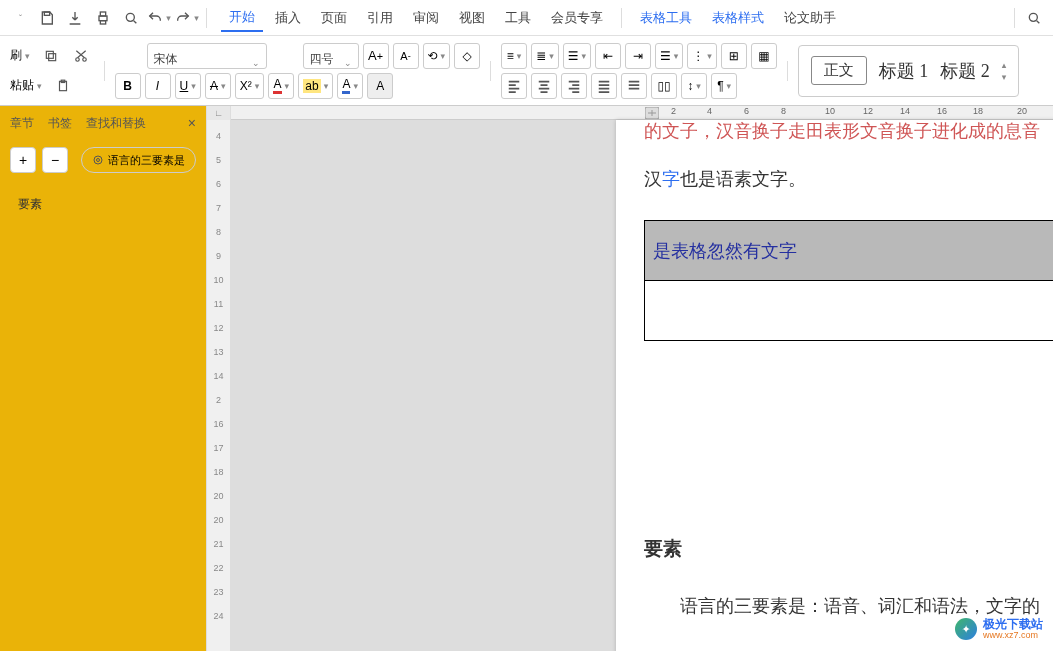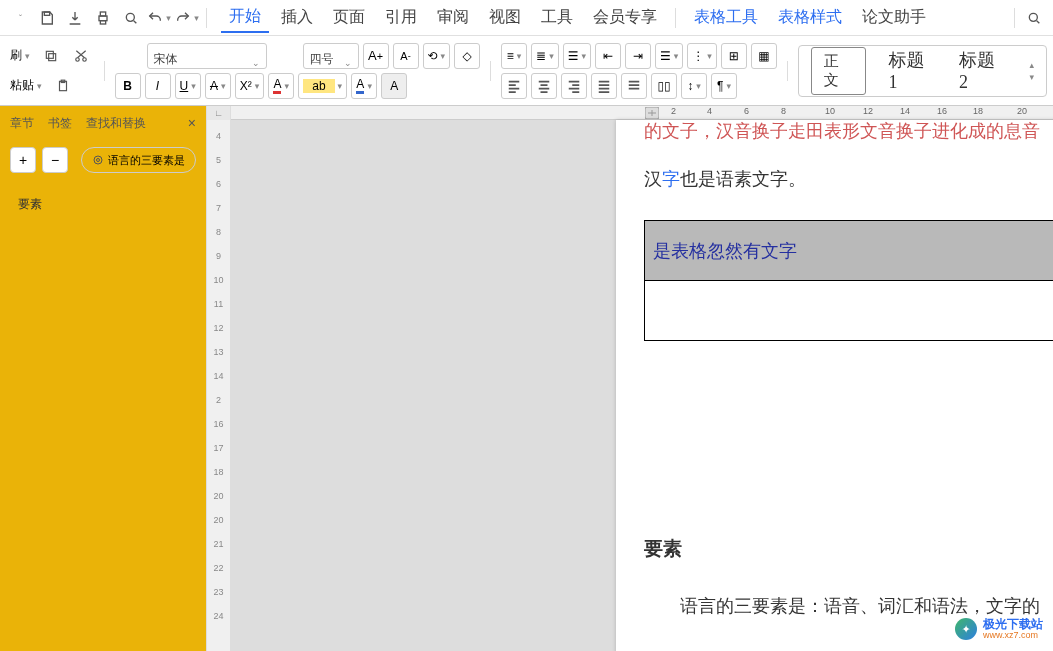--- a/index.html
+++ b/index.html
@@ -2,34 +2,34 @@
 <html><head>
 <meta charset="utf-8">
 <style>
 *{box-sizing:border-box;margin:0;padding:0;font-family:"Microsoft YaHei",Arial,sans-serif;}
 body{width:1053px;height:651px;overflow:hidden;background:#fff;position:relative;}
 .topbar{height:36px;background:#fff;border-bottom:1px solid #e0e0e0;display:flex;align-items:center;padding:0 6px;}
 .topbar svg{width:16px;height:16px;}
 .qat{display:flex;align-items:center;gap:2px;}
 .qat-btn{width:26px;height:26px;display:flex;align-items:center;justify-content:center;border-radius:3px;cursor:pointer;}
 .divider-v{width:1px;height:20px;background:#ddd;margin:0 6px;}
-.menu{display:flex;align-items:center;gap:4px;margin-left:8px;font-size:16px;}
+.menu{display:flex;align-items:center;gap:4px;margin-left:8px;font-size:13px;}
 .menu-item{padding:4px 8px;color:#444;cursor:pointer;}
 .menu-item.active{color:#2d6ef0;border-bottom:2px solid #2d6ef0;}
 .menu-item.blue{color:#2d6ef0;}
 .menu-right{margin-left:auto;display:flex;align-items:center;}
 .ribbon{height:70px;background:#fff;border-bottom:1px solid #ccc;display:flex;align-items:center;padding:4px 6px;gap:4px;}
 .rgrp{display:flex;flex-direction:column;gap:4px;}
 .rrow{display:flex;align-items:center;gap:4px;}
 .rbtn{height:26px;min-width:26px;background:#fff;border:1px solid #ccc;border-radius:3px;display:flex;align-items:center;justify-content:center;cursor:pointer;padding:0 4px;font-size:12px;}
 .rbtn.flat{border:none;}
 .rbtn svg{width:14px;height:14px;}
 .combo{height:26px;border:1px solid #ccc;border-radius:3px;display:flex;align-items:flex-end;padding:0 6px;font-size:12px;color:#444;cursor:pointer;justify-content:space-between;gap:6px;margin-left:32px;}
 .dd{font-size:9px;color:#888;margin-left:3px;}
-.style-box{display:flex;align-items:center;gap:23px;border:1px solid #ccc;border-radius:4px;height:52px;padding:0 12px;}
+.style-box{display:flex;align-items:center;gap:12px;border:1px solid #ccc;border-radius:4px;height:52px;padding:0 12px;}
 .style-item{font-size:18px;cursor:pointer;color:#333;font-family:SimSun,serif;}
 .style-item.body{border:1px solid #888;padding:4px 12px;border-radius:3px;font-size:15px;}
 .main{display:flex;height:545px;}
 .sidebar{width:207px;background:#eab308;border-right:1px solid #ddd;display:flex;flex-direction:column;}
 .sidetabs{height:34px;display:flex;align-items:center;padding:0 10px;font-size:12px;color:#555;gap:14px;}
 .sidetabs span{cursor:pointer;}
 .sidetabs .close{margin-left:auto;font-size:14px;}
 .sidetool{height:40px;display:flex;align-items:center;padding:0 10px;gap:6px;}
 .sqbtn{width:26px;height:26px;border:1px solid #ccc;border-radius:4px;display:flex;align-items:center;justify-content:center;font-size:14px;cursor:pointer;background:#fff;}
 .smartbtn{height:26px;border:1px solid #ccc;border-radius:13px;display:flex;align-items:center;padding:0 10px;font-size:11px;cursor:pointer;margin-left:auto;gap:4px;}
@@ -195,21 +195,21 @@
       <div class="rbtn">
           <s>A</s>
           <span class="dd">▾</span>
         </div>
       <div class="rbtn">X²<span class="dd">▾</span></div>
       <div class="rbtn">
           <span style="border-bottom:3px solid #d33">A</span>
           <span class="dd">▾</span>
         </div>
       <div class="rbtn">
-          <span style="background:#ffe680;padding:0 9px">ab</span>
+          <span style="background:#ffe680;padding:0 2px">ab</span>
           <span class="dd">▾</span>
         </div>
       <div class="rbtn">
           <span style="border-bottom:3px solid #36c">A</span>
           <span class="dd">▾</span>
         </div>
       <div class="rbtn" style="background:#eee">A</div>
     </div>
   </div>
   <div class="divider-v"></div>

